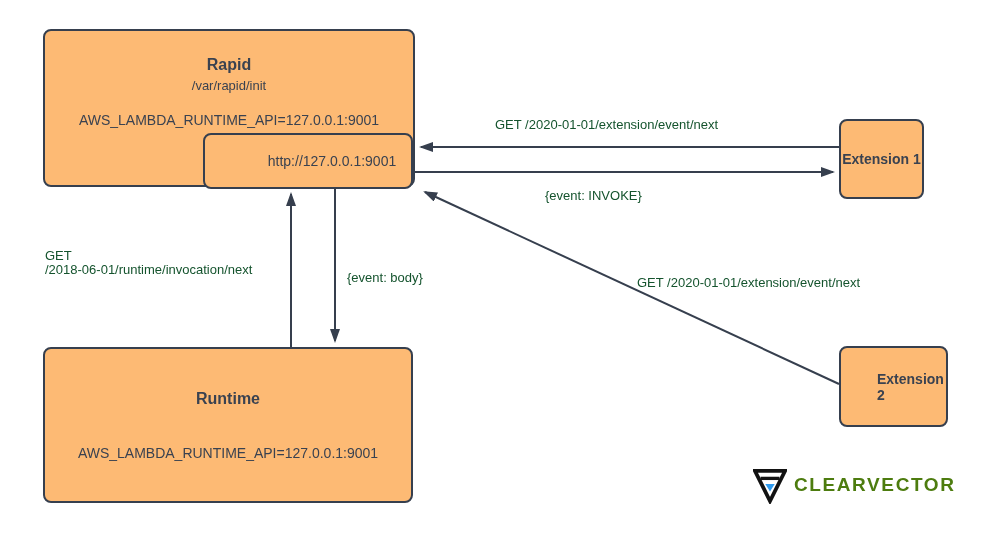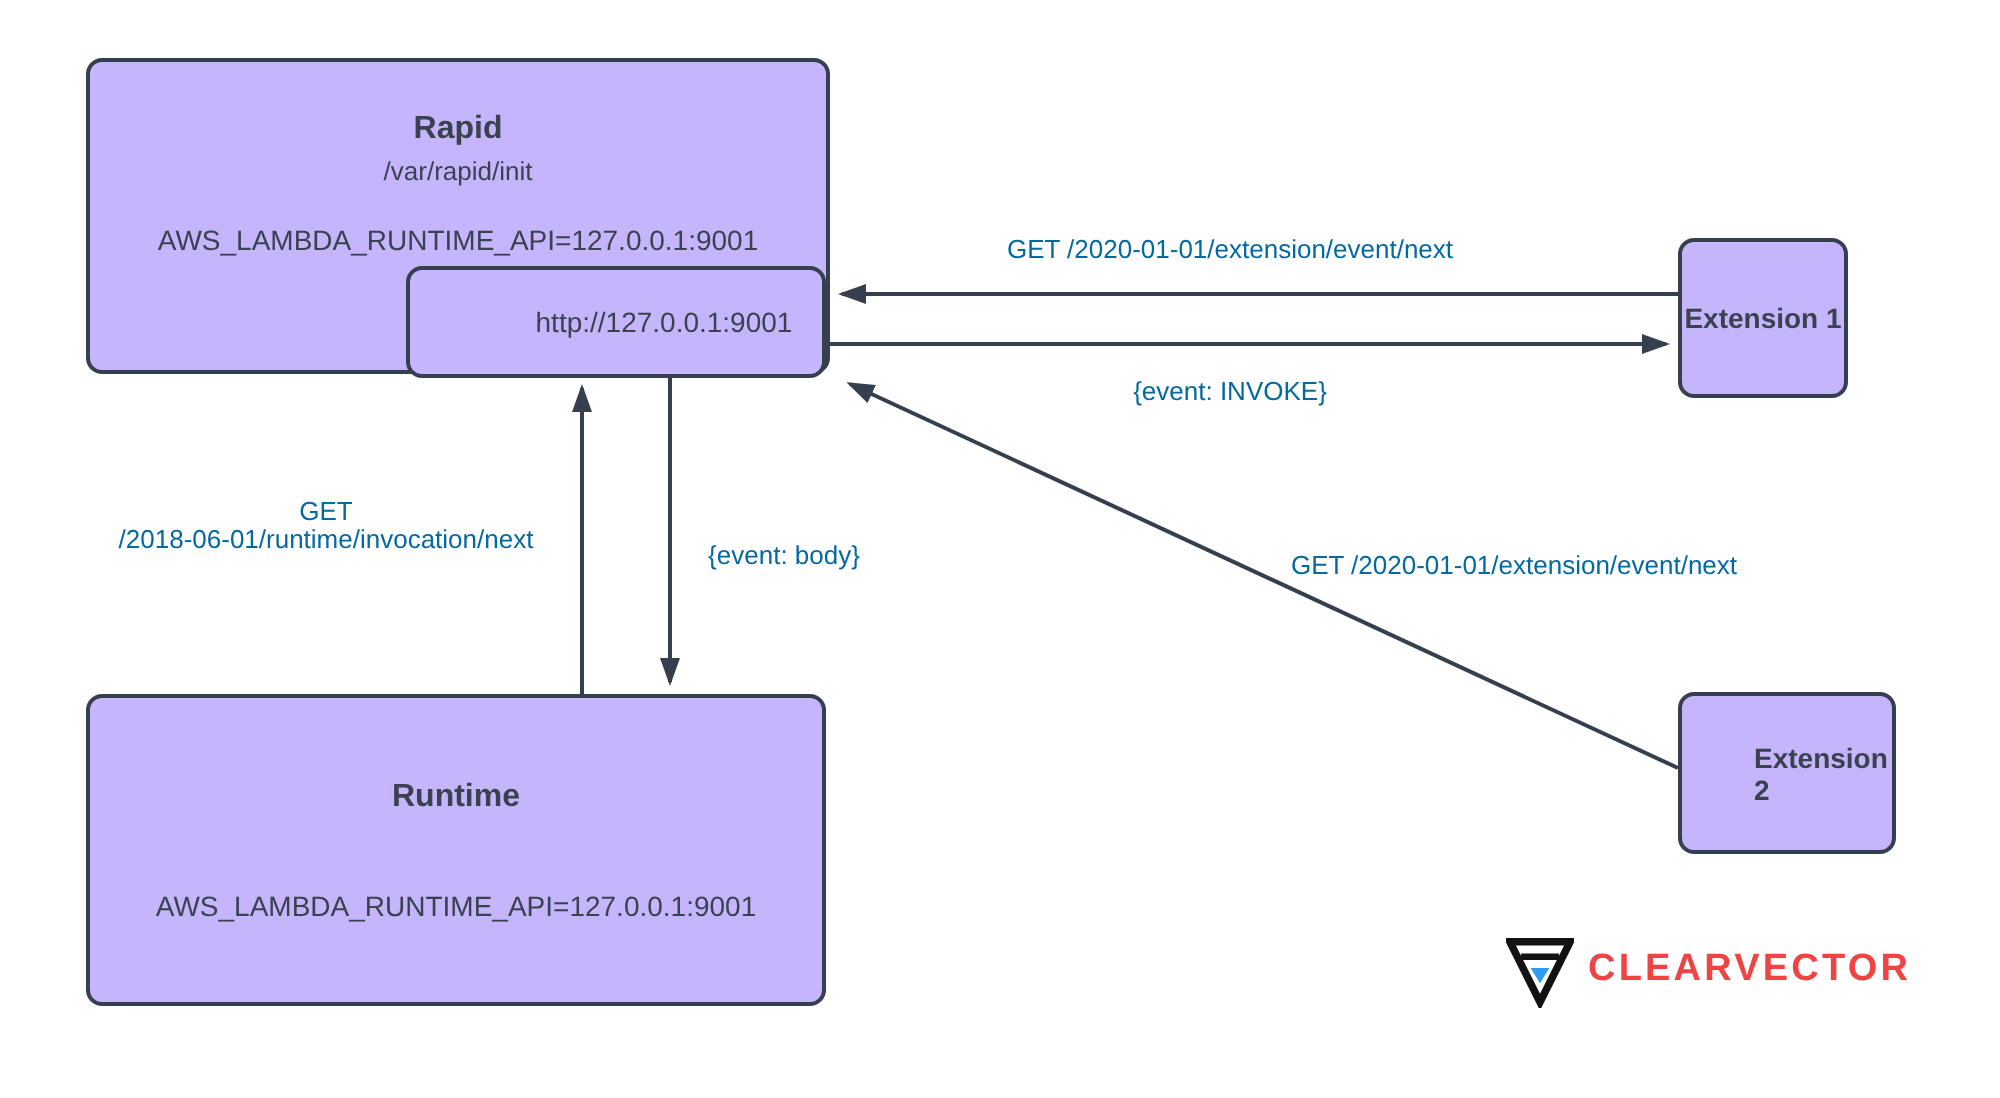--- a/index.html
+++ b/index.html
@@ -23,21 +23,21 @@
     width: 1000px;
     height: 549px;
     pointer-events: none;
     z-index: 3;
   }
   .node {
     position: absolute;
     box-sizing: border-box;
     border: 2px solid #363f4e;
     border-radius: 8px;
-    background: #c4b5fd;
+    background: #fdba74;
   }
   .node-rapid    { left: 43px;  top: 29px;  width: 372px; height: 158px; z-index: 1; }
   .node-endpoint { left: 203px; top: 133px; width: 210px; height: 56px;  z-index: 2;
                    display: flex; align-items: center; justify-content: center;
                    font-size: 14px; padding-left: 48px; }
   .node-runtime  { left: 43px;  top: 347px; width: 370px; height: 156px; z-index: 1; }
   .node-ext1     { left: 839px; top: 119px; width: 85px; height: 80px;  z-index: 1;
                    display: flex; align-items: center; justify-content: center;
                    font-size: 14px; font-weight: bold; }
   .node-ext2     { left: 839px; top: 346px; width: 109px; height: 81px;  z-index: 1;
@@ -58,22 +58,21 @@
   .node-rapid .node-inner-title   { top: 24px; }
   .node-rapid .node-inner-sub     { top: 47px; }
   .node-rapid .node-inner-env     { top: 81px; }
   .node-runtime .node-inner-title { top: 40px; }
   .node-runtime .node-inner-sub   { top: 62px; }
   .node-runtime .node-inner-env   { top: 96px; }
   .edge-label {
     position: absolute;
     font-size: 13px;
     line-height: 14px;
-    text-align: center;
-    color: #0369a1;
+    color: #14532d;
     z-index: 4;
     white-space: nowrap;
   }
   .edge-label.multiline { white-space: normal; }
   .label-ext1-get    { left: 495px; top: 118px; width: 240px; }
   .label-invoke      { left: 545px; top: 189px; width: 140px; }
   .label-runtime-get { left: 45px;  top: 249px; width: 236px; }
   .label-event-body  { left: 347px; top: 271px; width: 90px; }
   .label-ext2-get    { left: 637px; top: 276px; width: 240px; }
   .logo {
@@ -82,21 +81,21 @@
     top: 466px;
     display: flex;
     align-items: center;
     gap: 7px;
     z-index: 5;
   }
   .logo-text {
     font-size: 19px;
     font-weight: bold;
     letter-spacing: 1.6px;
-    color: #ef4444;
+    color: #4d7c0f;
   }
 </style>
 </head>
 <body>
 
 <div class="canvas">
 
   <svg class="connectors" viewBox="0 0 1000 549" xmlns="http://www.w3.org/2000/svg">
     <defs>
       <marker id="arrow" markerWidth="9" markerHeight="7" refX="6" refY="2.5" orient="auto" markerUnits="strokeWidth">

